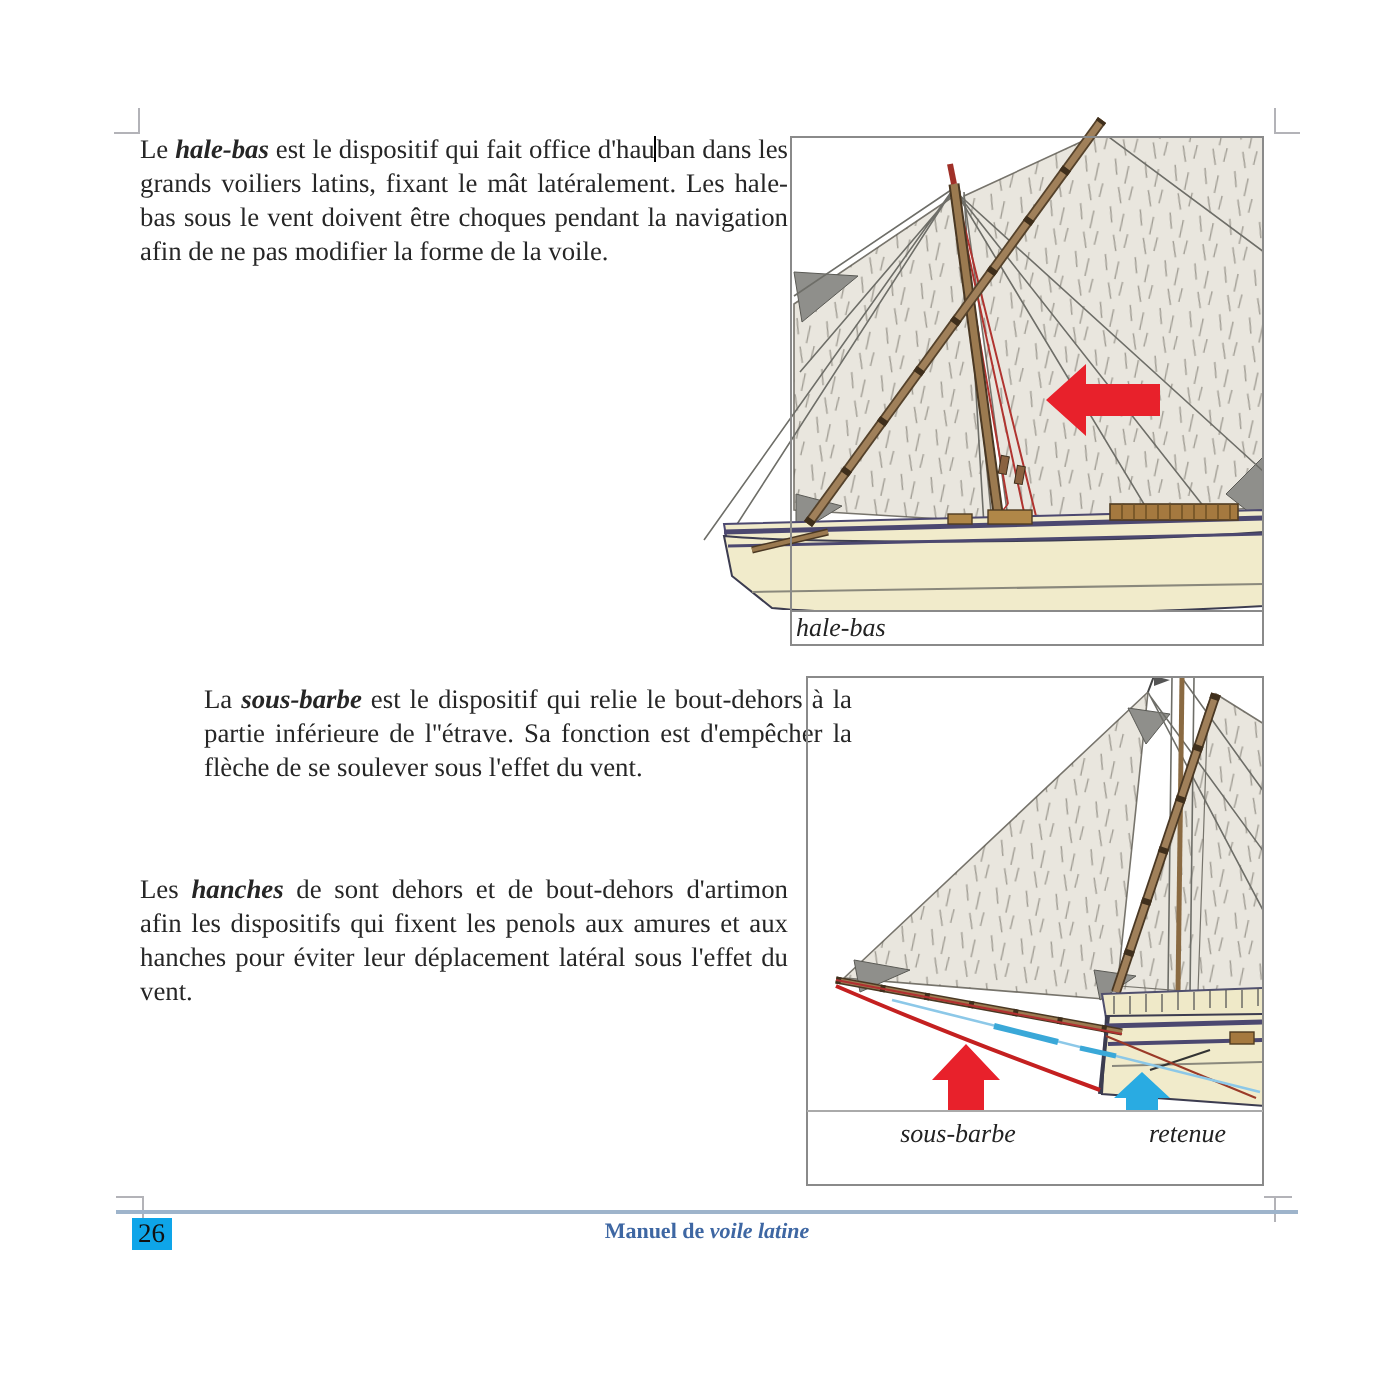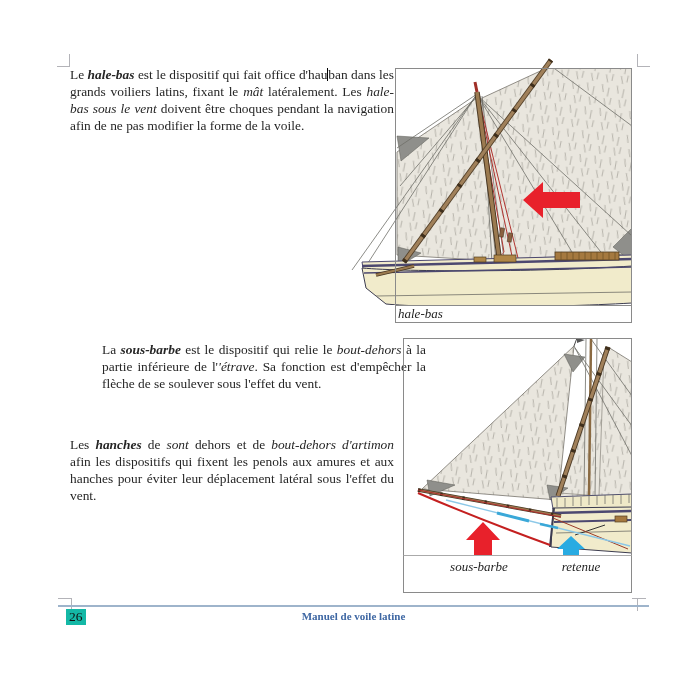--- a/index.html
+++ b/index.html
@@ -8,50 +8,50 @@
     font-family:"Liberation Serif","DejaVu Serif",serif;color:#262626;
     overflow:hidden;
   }
   
   .para{
     position:absolute;left:70px;width:324px;
     font-size:13.4px;line-height:17px;text-align:justify;
     hyphens:none;-webkit-hyphens:none;
   }
   .para .bi{font-weight:bold;font-style:italic;}
-  .para .i{font-style:italic;}
+  .para .i{}
   .caret{display:inline-block;width:1px;height:13px;background:#000;vertical-align:-2px;}
   #para1{top:66px;}
   #para2{top:341px;margin-left:32px;}
   #para3{top:436px;}
   
   .mark{position:absolute;background:#b3b3b8;}
   
   .figure{position:absolute;}
   #figure1{left:346px;top:56px;width:290px;height:272px;}
   #figure2{left:401px;top:336px;width:233px;height:259px;}
   .figure svg{position:absolute;left:0;top:0;}
   .figcap{
     position:absolute;font-style:italic;font-size:13px;color:#222;
     white-space:nowrap;
   }
   #fig1cap{left:52px;top:250px;}
   #fig2capL{left:40px;top:223px;width:76px;text-align:center;}
-  #fig2capR{left:148px;top:223px;width:64px;text-align:center;}
+  #fig2capR{left:148px;top:223px;width:64px;text-align:right;}
   
   #footer-rule{position:absolute;left:58px;top:605px;width:591px;height:2px;background:#9eb4cb;}
   #page-number{
     position:absolute;left:66px;top:609px;font-size:13.5px;color:#111;
-    background:#14b8a6;padding:0 3px;line-height:16px;
+    background:#0ea5e9;padding:0 3px;line-height:16px;
   }
   #footer-title{
     position:absolute;left:58px;top:610px;width:591px;text-align:center;
     font-size:11px;font-weight:bold;color:#3e67a3;line-height:13px;
   }
-  #footer-title .i{}
+  #footer-title .i{font-style:italic;}
 </style>
 </head>
 <body>
 
 <div class="mark" style="left:69px;top:54px;width:1px;height:13px;"></div>
 <div class="mark" style="left:57px;top:66px;width:13px;height:1px;"></div>
 <div class="mark" style="left:637px;top:54px;width:1px;height:13px;"></div>
 <div class="mark" style="left:637px;top:66px;width:13px;height:1px;"></div>
 <div class="mark" style="left:58px;top:598px;width:14px;height:1px;"></div>
 <div class="mark" style="left:71px;top:598px;width:1px;height:13px;"></div>

